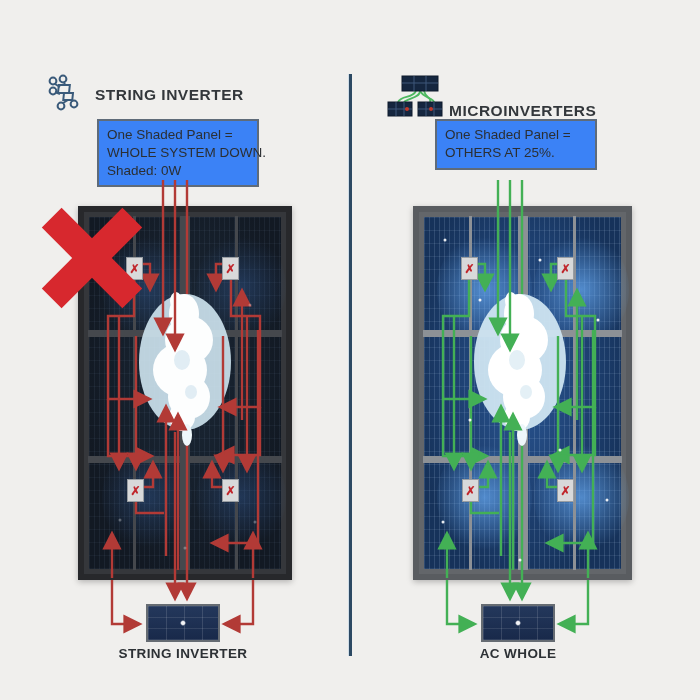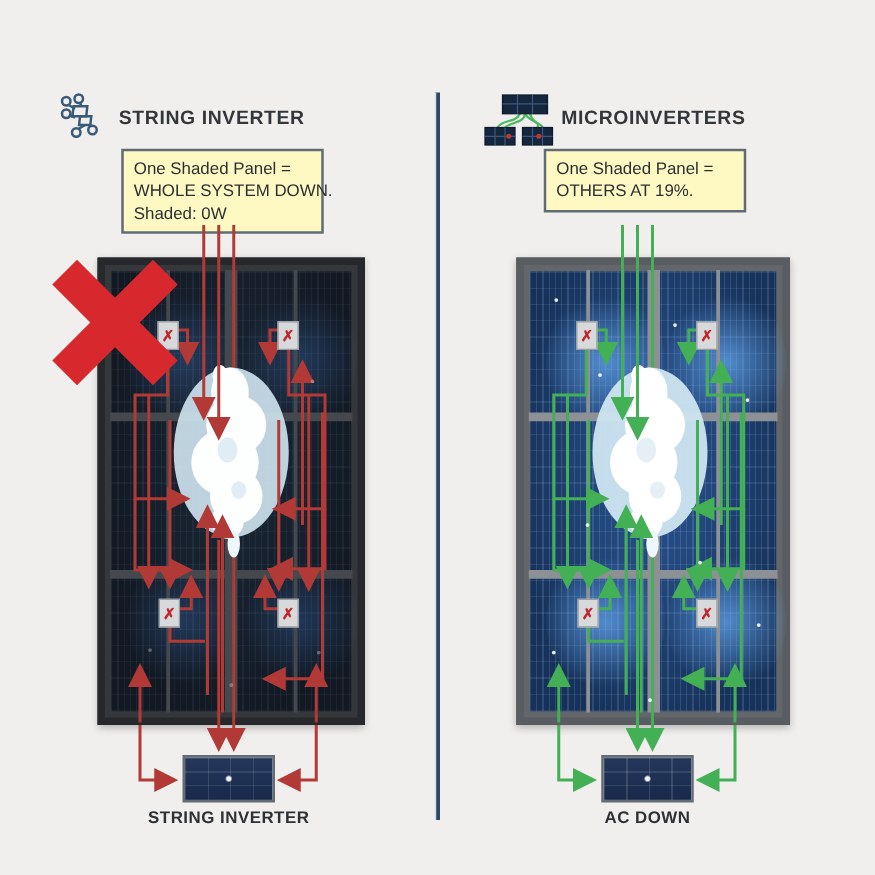--- a/index.html
+++ b/index.html
@@ -12,21 +12,21 @@
   
   .coltitle{
     position:absolute;font-size:15.5px;font-weight:bold;color:#33373b;
     letter-spacing:.5px;white-space:nowrap;
   }
   .hicon{position:absolute;}
 
   
   .infobox{
     position:absolute;width:162px;box-sizing:border-box;
-    border:2px solid #5f6b79;background:#fef9c3;
+    border:2px solid #5f6b79;background:#3b82f6;
     padding:5px 8px 6px 8px;font-size:13.5px;line-height:1.32;color:#2b2f33;
   }
   .infobox div{white-space:nowrap;}
 
   
   .divider{
     position:absolute;left:348px;top:74px;width:3px;height:582px;
     background:#2c4963;border-left:1px solid #cfdde8;
   }
 
@@ -123,30 +123,30 @@
     </g>
     <g stroke="#3e577a" stroke-width="1">
       <path d="M28 2 V17 M40 2 V17 M16 9 H52"></path>
       <path d="M10 28 V42 M18 28 V42 M2 35 H26"></path>
       <path d="M40 28 V42 M48 28 V42 M32 35 H56"></path>
     </g>
     <circle cx="21" cy="35" r="2" fill="#c0392b"></circle>
     <circle cx="45" cy="35" r="2" fill="#c0392b"></circle>
   </svg>
 </div>
-<div class="coltitle" style="left:449px;top:86px">MICROINVERTERS</div>
+<div class="coltitle" style="left:449px;top:102px">MICROINVERTERS</div>
 
 <div class="infobox" style="left:97px;top:119px">
   <div>One Shaded Panel =</div>
   <div>WHOLE SYSTEM DOWN.</div>
   <div>Shaded: 0W</div>
 </div>
 <div class="infobox" style="left:435px;top:119px">
   <div>One Shaded Panel =</div>
-  <div>OTHERS AT 19%.</div>
+  <div>OTHERS AT 25%.</div>
 </div>
 
 <div class="divider"></div>
 
 <div class="array left-array">
   <div class="cells cells-left"></div>
   <div class="glow" style="left:18px;top:20px;width:90px;height:110px"></div>
   <div class="glow" style="left:112px;top:20px;width:90px;height:110px"></div>
   <div class="glow" style="left:18px;top:230px;width:90px;height:110px"></div>
   <div class="glow" style="left:112px;top:230px;width:90px;height:110px"></div>
@@ -312,13 +312,13 @@
   </div>
 
 <div class="devbox" style="left:146px">
     <div class="dot"></div>
   </div>
 <div class="devlabel" style="left:98px">STRING INVERTER</div>
 
 <div class="devbox" style="left:481px">
     <div class="dot"></div>
   </div>
-<div class="devlabel" style="left:433px">AC DOWN</div>
+<div class="devlabel" style="left:433px">AC WHOLE</div>
 
 </body></html>

